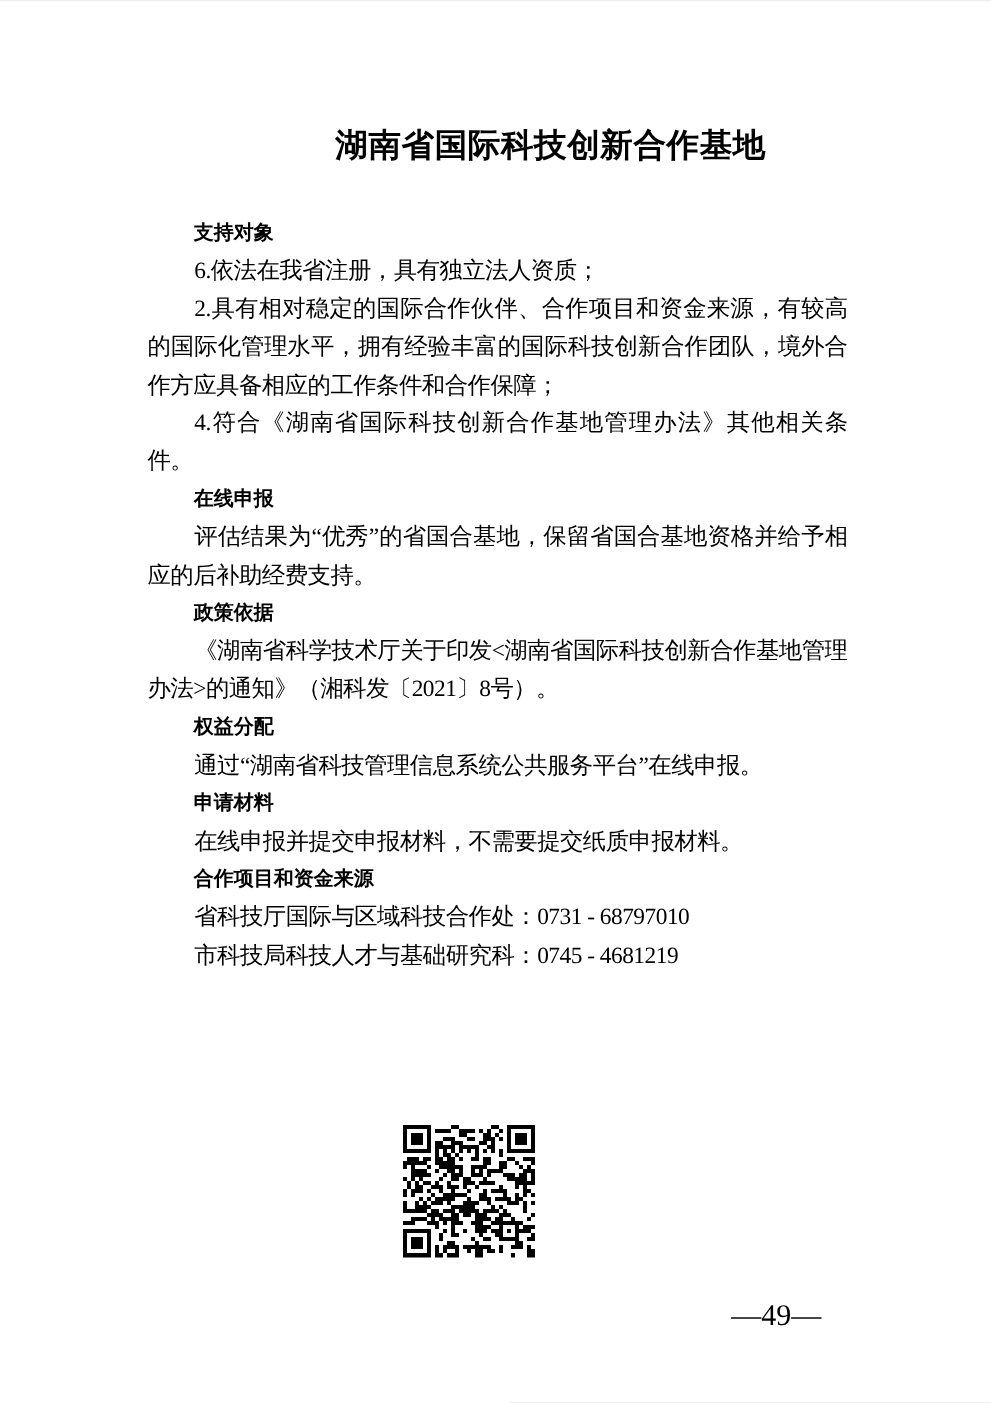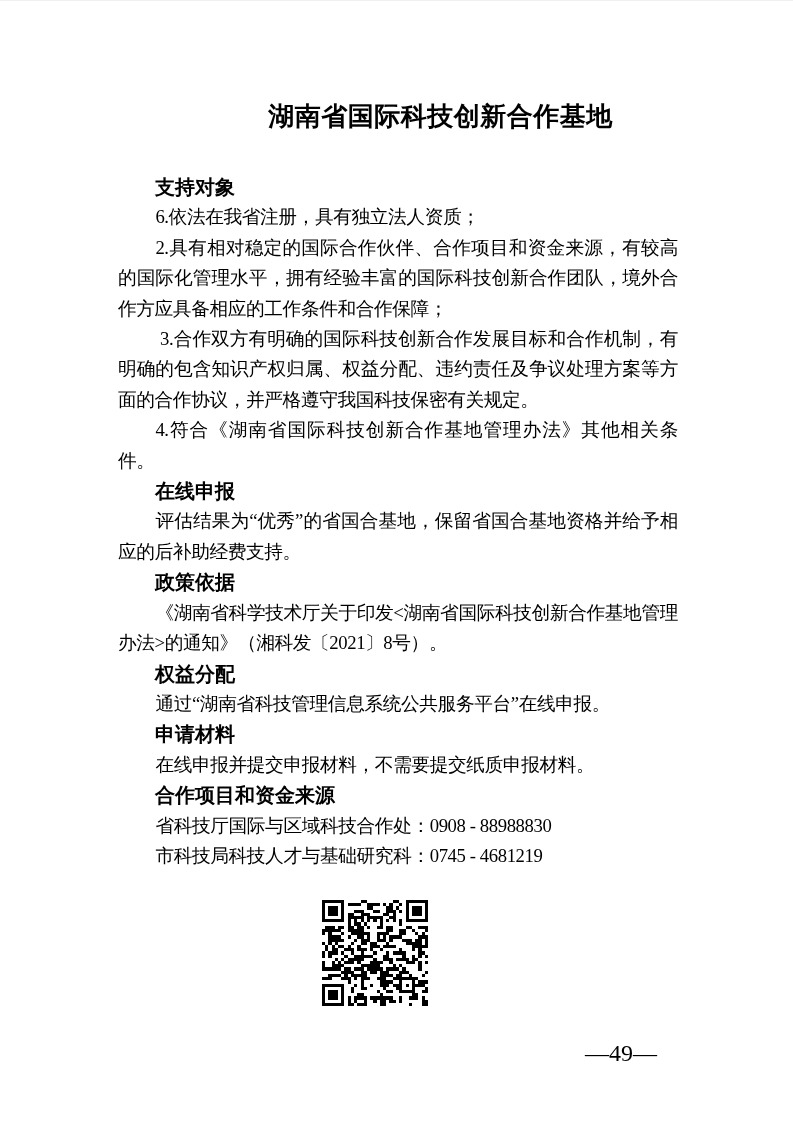--- a/index.html
+++ b/index.html
@@ -32,21 +32,21 @@
   }
   .content p{
     margin:0;
     line-height:30.4px;
     text-align:justify;
     white-space:pre-wrap;
   }
   p.sec-heading{
     font-family:"Liberation Sans","DejaVu Sans",sans-serif;
     font-weight:bold;
-    font-size:20px;
+    font-size:16px;
     text-indent:37px;
     text-align:left;
   }
   p.body-para{
     font-size:18.7px;
     letter-spacing:-0.4px;
     text-indent:2em;
   }
   .qr-wrap{
     position:absolute;
@@ -72,32 +72,31 @@
 
 <div class="page">
   <div class="scan-edge"></div>
 
   <h1 class="doc-title">湖南省国际科技创新合作基地</h1>
 
   <div class="content" id="sections">
       <p class="sec-heading">支持对象</p>
       <p class="body-para">6.依法在我省注册，具有独立法人资质；</p>
       <p class="body-para">2.具有相对稳定的国际合作伙伴、合作项目和资金来源，有较高的国际化管理水平，拥有经验丰富的国际科技创新合作团队，境外合作方应具备相应的工作条件和合作保障；</p>
-      <p class="body-para"> 3.合作双方有明确的国际科技创新合作发展目标和合作机制，有明确的包含知识产权归属、权益分配、违约责任及争议处理方案等方面的合作协议，并严格遵守我国科技保密有关规定。</p>
       <p class="body-para">4.符合《湖南省国际科技创新合作基地管理办法》其他相关条件。</p>
       <p class="sec-heading">在线申报</p>
       <p class="body-para">评估结果为“优秀”的省国合基地，保留省国合基地资格并给予相应的后补助经费支持。</p>
       <p class="sec-heading">政策依据</p>
       <p class="body-para">《湖南省科学技术厅关于印发&lt;湖南省国际科技创新合作基地管理办法&gt;的通知》（湘科发〔2021〕8号）。</p>
       <p class="sec-heading">权益分配</p>
       <p class="body-para">通过“湖南省科技管理信息系统公共服务平台”在线申报。</p>
       <p class="sec-heading">申请材料</p>
       <p class="body-para">在线申报并提交申报材料，不需要提交纸质申报材料。</p>
       <p class="sec-heading">合作项目和资金来源</p>
-      <p class="body-para">省科技厅国际与区域科技合作处：0908 - 88988830</p>
+      <p class="body-para">省科技厅国际与区域科技合作处：0731 - 68797010</p>
       <p class="body-para">市科技局科技人才与基础研究科：0745 - 4681219</p>
     </div>
 
   <div class="qr-wrap">
     <svg id="qr" xmlns="http://www.w3.org/2000/svg" viewBox="0 0 33 33" shape-rendering="crispEdges">
         <g fill="#000000">
           <rect x="0" y="0" width="1" height="1"></rect>
           <rect x="1" y="0" width="1" height="1"></rect>
           <rect x="2" y="0" width="1" height="1"></rect>
           <rect x="3" y="0" width="1" height="1"></rect>

